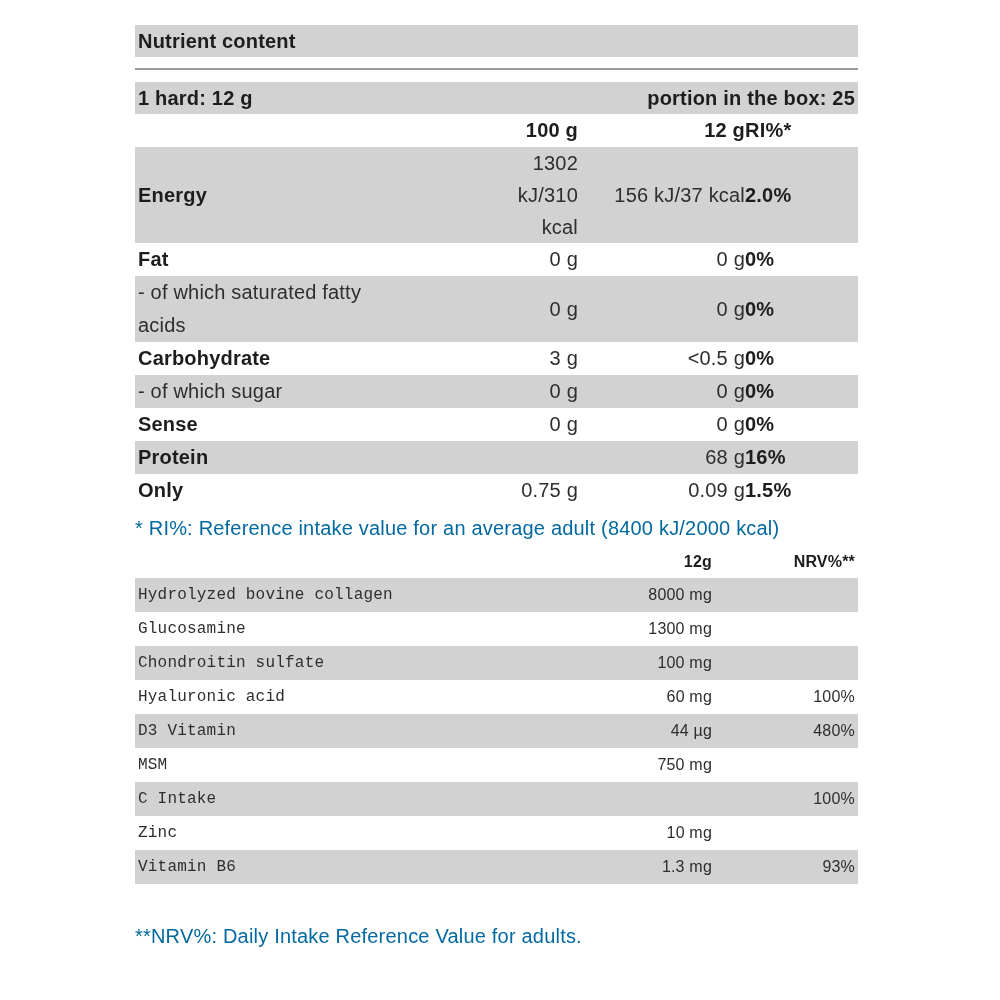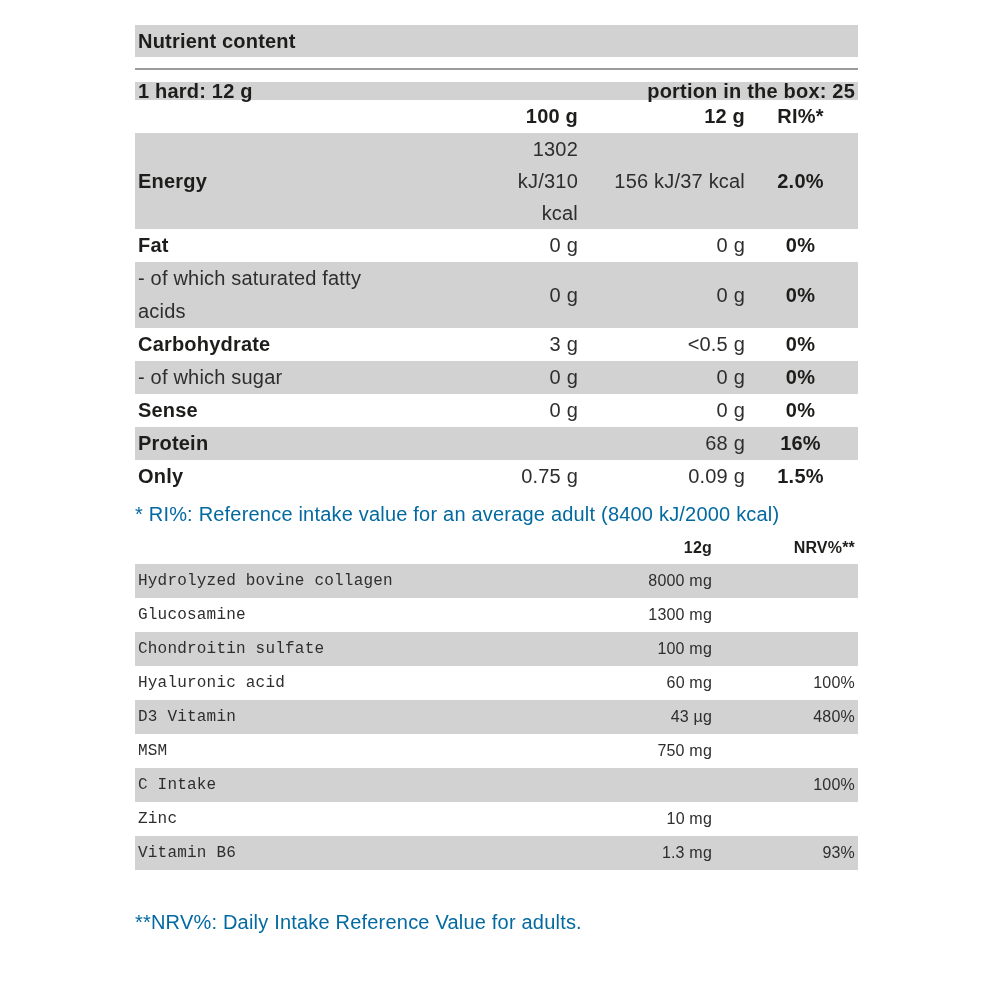--- a/index.html
+++ b/index.html
@@ -30,21 +30,21 @@
     color: var(--text-strong, #1d1d1b);
     padding-left: 3px;
     box-sizing: border-box;
   }
   .divider {
     height: 2px;
     background: var(--divider, #9b9b9b);
     margin: 11px 0 12px 0;
   }
   .subheader-bar {
-    height: 18px;
+    height: 32px;
     display: flex;
     justify-content: space-between;
     align-items: center;
     font-weight: bold;
     font-size: 20px;
     color: var(--text-strong, #1d1d1b);
     padding: 0 3px;
     box-sizing: border-box;
     gap: 47px;
   }
@@ -61,21 +61,21 @@
   .c-label {
     flex: 1;
     box-sizing: border-box;
     padding-left: 3px;
     padding-right: 40px;
   }
   .c-100 { width: 158px; text-align: right; }
   .c-12  { width: 167px; text-align: right; }
   .c-ri  {
     width: 113px;
-    text-align: center;
+    text-align: left;
     font-weight: bold;
     color: var(--text-strong, #1d1d1b);
     box-sizing: border-box;
     padding-right: 2px;
   }
   .t1-row.main .c-label { font-weight: bold; color: var(--text-strong, #1d1d1b); }
   .t1-row.energy { line-height: 32px; }
   .t1-row.energy .c-100 span {
     display: inline-block;
     max-width: 95px;
@@ -205,21 +205,21 @@
       <div class="t2-amount">100 mg</div>
       <div class="t2-nrv"></div>
     </div>
     <div class="t2-row">
       <div class="t2-label">Hyaluronic acid</div>
       <div class="t2-amount">60 mg</div>
       <div class="t2-nrv">100%</div>
     </div>
     <div class="t2-row shaded">
       <div class="t2-label">D3 Vitamin</div>
-      <div class="t2-amount">43 µg</div>
+      <div class="t2-amount">44 µg</div>
       <div class="t2-nrv">480%</div>
     </div>
     <div class="t2-row">
       <div class="t2-label">MSM</div>
       <div class="t2-amount">750 mg</div>
       <div class="t2-nrv"></div>
     </div>
     <div class="t2-row shaded">
       <div class="t2-label">C Intake</div>
       <div class="t2-nrv">100%</div>

